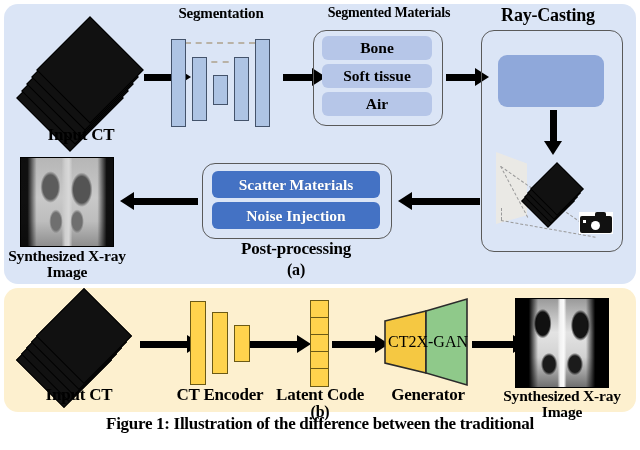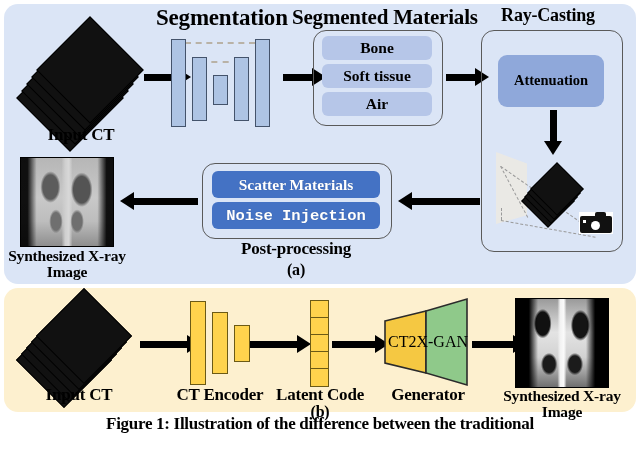--- a/index.html
+++ b/index.html
@@ -110,51 +110,50 @@
   <div class="sl" style="left:21px; top:13px;"></div>
   <div class="sl ctslice-top" style="left:26px; top:6px;"></div>
 </div>
 <div class="lbl" style="left:26px;top:126px;width:110px;font-size:17px;">Input CT</div>
 
 <div class="arrow" style="left:144px;top:68px;width:48px;height:18px;">
   <div class="shaft" style="left:0;top:6px;width:36px;height:7px;"></div>
   <div class="head head-r" style="left:33px;top:0;"></div>
 </div>
 
-<div class="lbl" style="left:156px;top:6px;width:130px;font-size:23px;">Segmentation</div>
+<div class="lbl" style="left:156px;top:6px;width:130px;font-size:15px;">Segmentation</div>
 <div class="unet" style="left:168px;top:29px;width:112px;height:100px;">
   <div class="skip" style="left:17px;top:13px;width:70px;"></div>
   <div class="skip" style="left:32px;top:32px;width:40px;"></div>
   <div class="bar" style="left:3px;  top:10px;width:13px;height:86px;"></div>
   <div class="bar" style="left:24px; top:28px;width:13px;height:62px;"></div>
   <div class="bar" style="left:45px; top:46px;width:13px;height:28px;"></div>
   <div class="bar" style="left:66px; top:28px;width:13px;height:62px;"></div>
   <div class="bar" style="left:87px; top:10px;width:13px;height:86px;"></div>
 </div>
 
 <div class="arrow" style="left:283px;top:68px;width:44px;height:18px;">
   <div class="shaft" style="left:0;top:6px;width:32px;height:7px;"></div>
   <div class="head head-r" style="left:29px;top:0;"></div>
 </div>
 
-<div class="lbl" style="left:292px;top:6px;width:170px;font-size:21px;text-align:right;">Segmented Materials</div>
+<div class="lbl" style="left:304px;top:6px;width:170px;font-size:14px;">Segmented Materials</div>
 <div class="group" style="left:313px;top:30px;width:128px;height:94px;"></div>
 <div class="mat" style="left:322px;top:36px;width:110px;height:24px;font-size:15.5px;">Bone</div>
 <div class="mat" style="left:322px;top:64px;width:110px;height:24px;font-size:15.5px;">Soft tissue</div>
 <div class="mat" style="left:322px;top:92px;width:110px;height:24px;font-size:15.5px;">Air</div>
 
 <div class="arrow" style="left:446px;top:68px;width:44px;height:18px;">
   <div class="shaft" style="left:0;top:6px;width:32px;height:7px;"></div>
   <div class="head head-r" style="left:29px;top:0;"></div>
 </div>
 
 <div class="lbl" style="left:478px;top:6px;width:140px;font-size:18px;">Ray-Casting</div>
 <div class="group" style="left:481px;top:30px;width:140px;height:220px;"></div>
 <div class="atten" style="left:498px;top:55px;width:106px;height:52px;font-size:14.5px;">
-  <span>Attenuation</span>
 </div>
 <div class="arrow" style="left:544px;top:110px;width:18px;height:46px;">
   <div class="shaft" style="left:6px;top:0;width:7px;height:34px;"></div>
   <div class="head head-d" style="left:0;top:31px;"></div>
 </div>
 
 <div class="ray" style="left:487px;top:140px;width:130px;height:105px;">
   <div class="detector" style="left:4px;top:12px;width:36px;height:72px;"></div>
   <div class="rayline" style="left:14px;top:26px;width:98px;transform:rotate(35deg);"></div>
   <div class="rayline" style="left:14px;top:80px;width:96px;transform:rotate(10deg);"></div>
@@ -174,21 +173,21 @@
   </div>
 </div>
 
 <div class="arrow" style="left:398px;top:192px;width:82px;height:18px;">
   <div class="shaft" style="left:12px;top:6px;width:70px;height:7px;"></div>
   <div class="head head-l" style="left:0;top:0;"></div>
 </div>
 
 <div class="group" style="left:202px;top:163px;width:188px;height:74px;"></div>
 <div class="pp" style="left:212px;top:171px;width:168px;height:27px;font-size:15.5px;">Scatter Materials</div>
-<div class="pp" style="left:212px;top:202px;width:168px;height:27px;font-size:15.5px;font-family:Liberation Mono, monospace;">Noise Injection</div>
+<div class="pp" style="left:212px;top:202px;width:168px;height:27px;font-size:15.5px;">Noise Injection</div>
 <div class="lbl" style="left:202px;top:240px;width:188px;font-size:17px;">Post-processing</div>
 <div class="lbl" style="left:202px;top:262px;width:188px;font-size:16px;">(a)</div>
 
 <div class="arrow" style="left:120px;top:192px;width:78px;height:18px;">
   <div class="shaft" style="left:12px;top:6px;width:66px;height:7px;"></div>
   <div class="head head-l" style="left:0;top:0;"></div>
 </div>
 
 <div class="xray xray-a" style="left:20px;top:157px;width:92px;height:88px;">
   <div class="xbody"></div>

